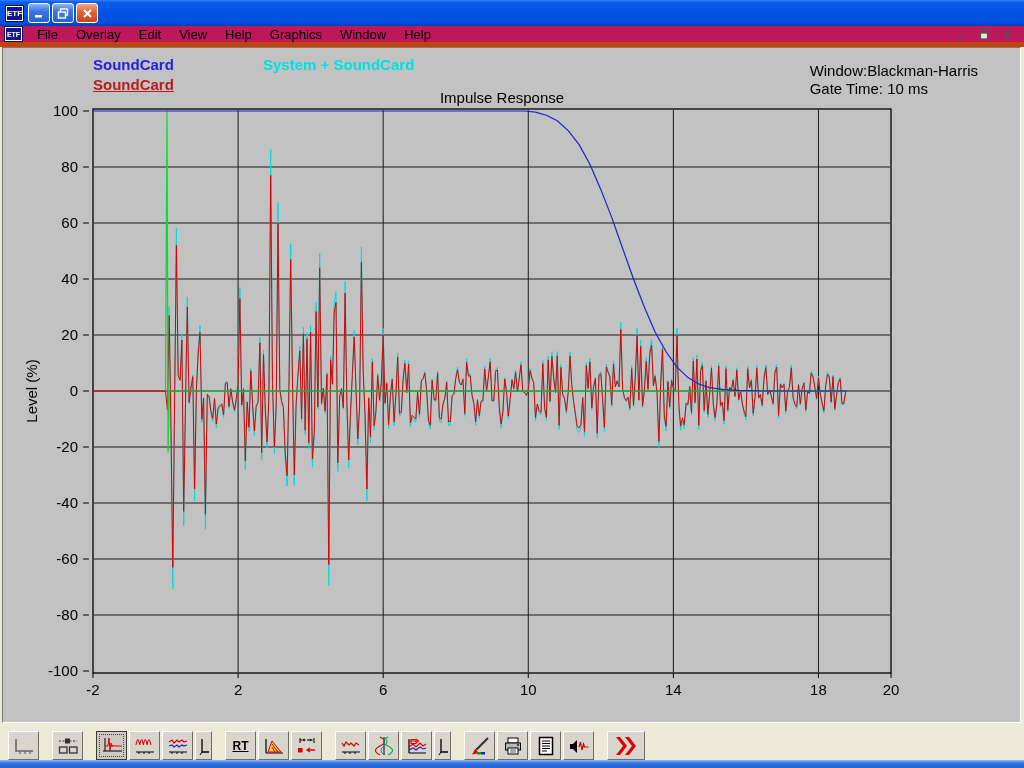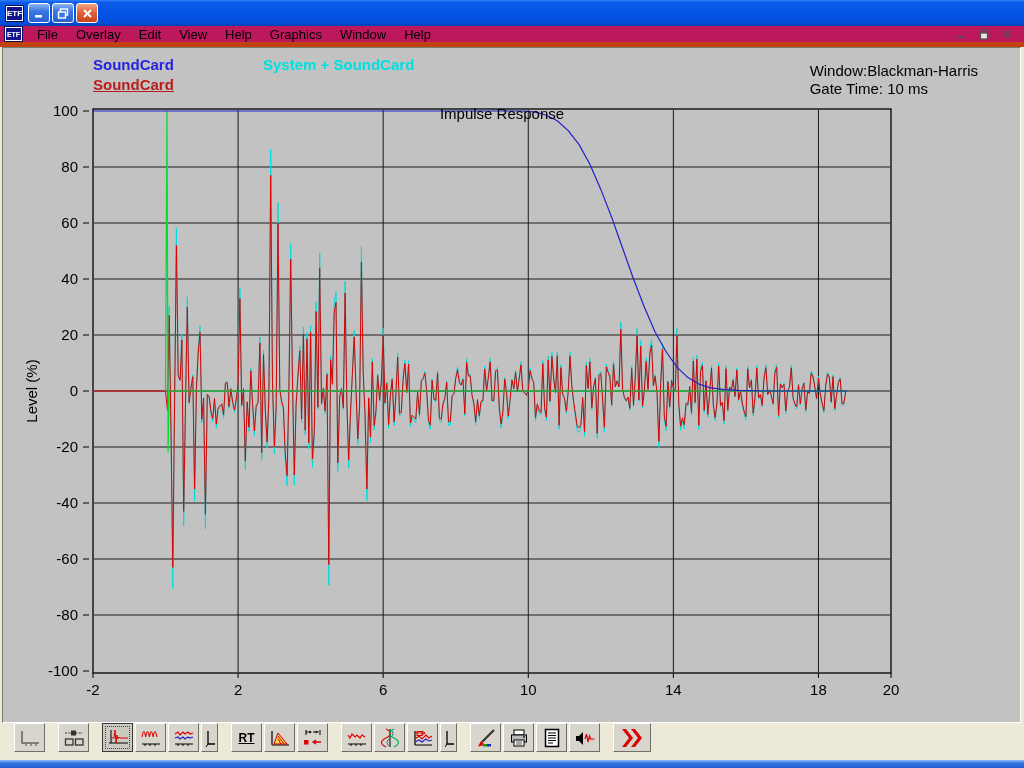--- a/index.html
+++ b/index.html
@@ -35,28 +35,28 @@
 
   
   .chart-view { position:absolute; left:2px; top:47px; width:1019px; height:676px;
     background:#c2c2c2; border-top:1px solid #7a7a72; border-left:1px solid #7a7a72;
     border-right:1px solid #fff; border-bottom:1px solid #fff; }
   .chart-view .overlay-text { position:absolute; font-size:14px; color:#000; white-space:nowrap; }
   #legend { position:absolute; left:90px; top:8px; display:grid;
     grid-template-rows:20px 20px; grid-auto-flow:column; grid-auto-columns:170px; }
   .legend-item { font-size:15px; font-weight:bold; white-space:nowrap; }
   #win-info { position:absolute; right:42px; top:14px; font-size:15px; line-height:18px; color:#000; }
-  #plot-title { left:389px; top:41px; width:220px; text-align:center; font-size:15px;margin-top:16px; }
+  #plot-title { left:389px; top:41px; width:220px; text-align:center; font-size:15px; }
   #xlabel { left:389px; top:644px; width:200px; text-align:center; font-size:15px;margin-top:32px; }
   #ylabel { left:28px; top:343px; transform:translate(-50%,-50%) rotate(-90deg); font-size:15px; }
   #plot-svg { position:absolute; left:0; top:0; }
 
   
   .toolbar { position:absolute; left:0; top:723px; width:1024px; height:37px; background:#ece9d8;
-    display:flex; align-items:flex-start; padding-left:14px; }
+    display:flex; align-items:flex-end; padding-left:8px; }
   .tb-group { display:flex; margin-right:11px; }
   .tb-btn { width:31px; height:29px; background:#d8d5cc; border:1px solid;
     border-color:#ffffff #6e6e66 #6e6e66 #ffffff; margin-right:2px;
     display:flex; align-items:center; justify-content:center; padding:0; }
   .tb-btn.small { width:17px; }
   .tb-btn.wide { width:38px; }
   .tb-btn.active { border:1px solid #3a3a3a; background:#ccc9c0;
     outline:1px dotted #444; outline-offset:-4px; }
   .tb-btn svg { display:block; }
   .rt-label { font-size:12px; font-weight:bold; text-decoration:underline; color:#000; }

